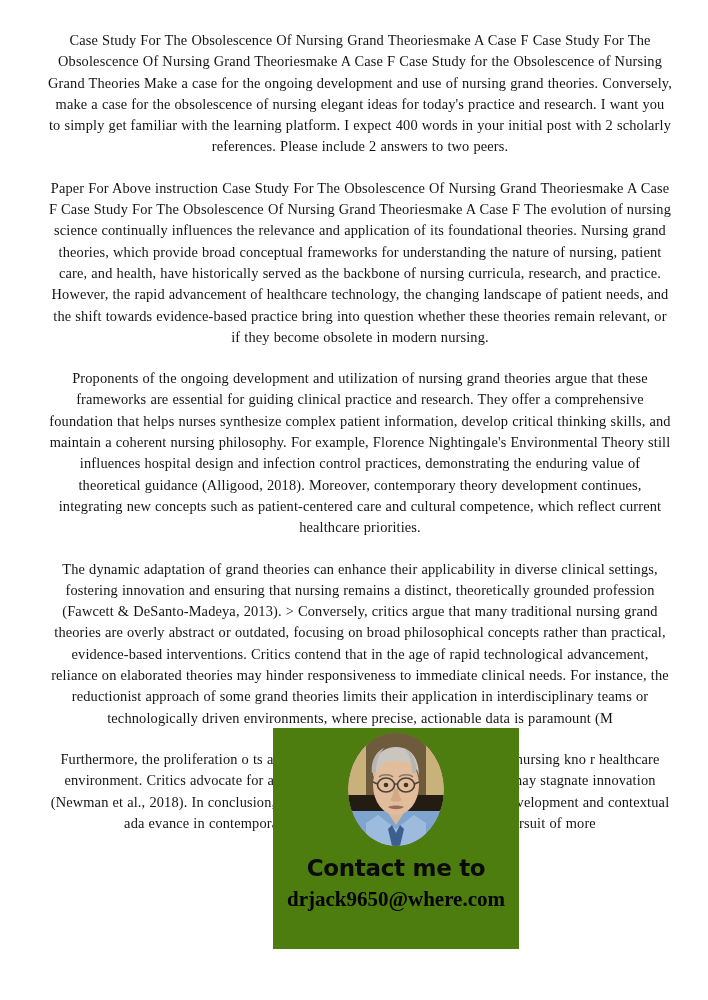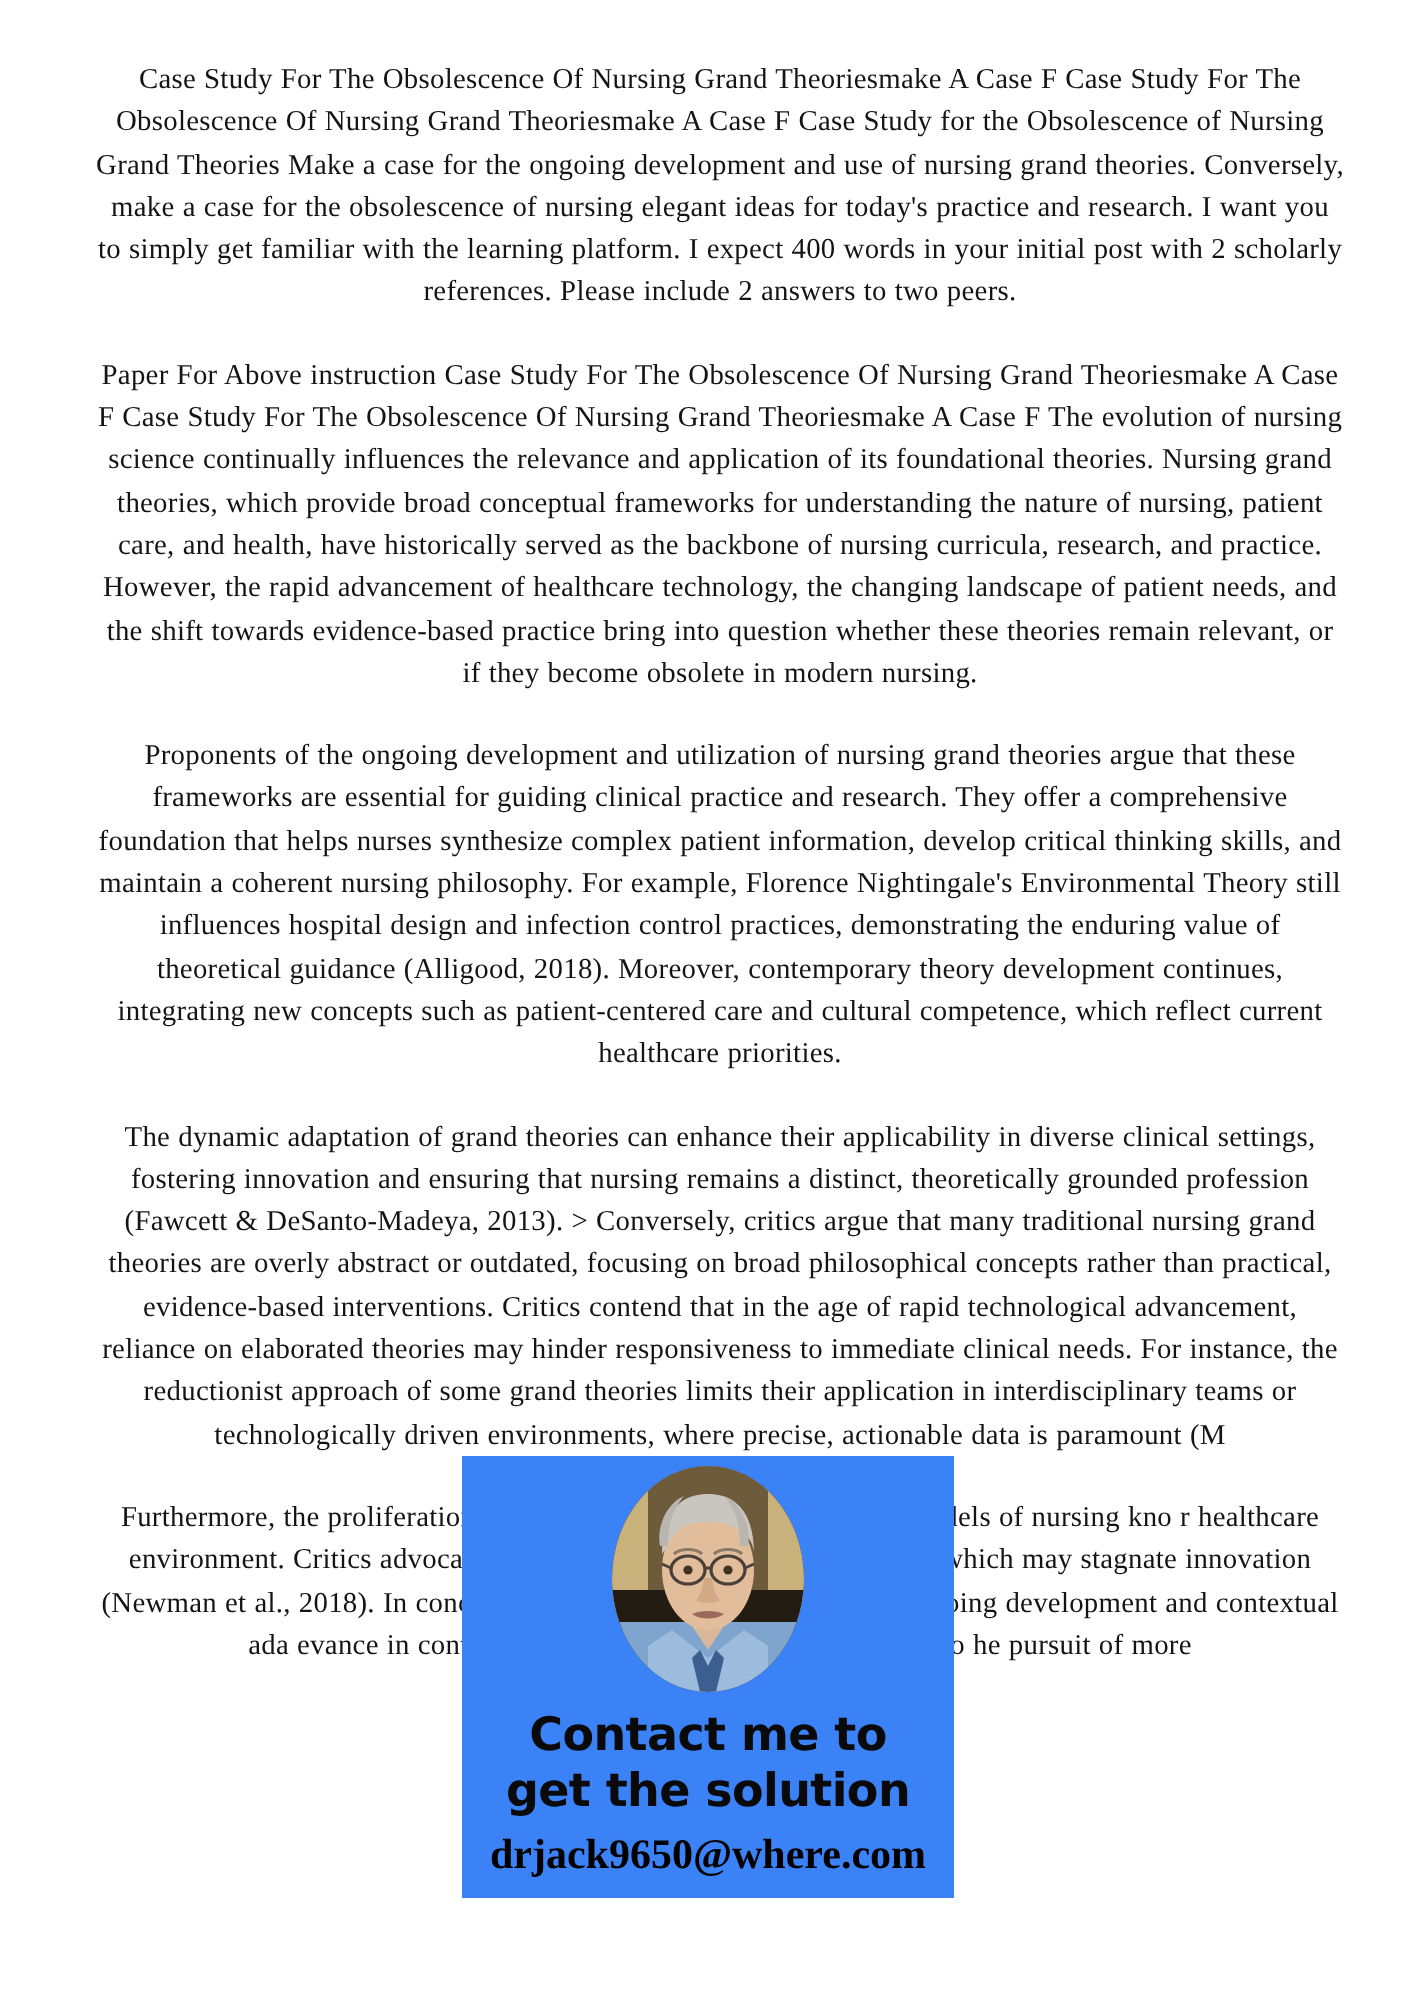--- a/index.html
+++ b/index.html
@@ -98,21 +98,21 @@
 <div id="page">
 
   <div id="doc-body">
     <p class="para">Case Study For The Obsolescence Of Nursing Grand Theoriesmake A Case F Case Study For The Obsolescence Of Nursing Grand Theoriesmake A Case F Case Study for the Obsolescence of Nursing Grand Theories Make a case for the ongoing development and use of nursing grand theories. Conversely, make a case for the obsolescence of nursing elegant ideas for today's practice and research. I want you to simply get familiar with the learning platform. I expect 400 words in your initial post with 2 scholarly references. Please include 2 answers to two peers.</p>
     <p class="para">Paper For Above instruction Case Study For The Obsolescence Of Nursing Grand Theoriesmake A Case F Case Study For The Obsolescence Of Nursing Grand Theoriesmake A Case F The evolution of nursing science continually influences the relevance and application of its foundational theories. Nursing grand theories, which provide broad conceptual frameworks for understanding the nature of nursing, patient care, and health, have historically served as the backbone of nursing curricula, research, and practice. However, the rapid advancement of healthcare technology, the changing landscape of patient needs, and the shift towards evidence-based practice bring into question whether these theories remain relevant, or if they become obsolete in modern nursing.</p>
     <p class="para">Proponents of the ongoing development and utilization of nursing grand theories argue that these frameworks are essential for guiding clinical practice and research. They offer a comprehensive foundation that helps nurses synthesize complex patient information, develop critical thinking skills, and maintain a coherent nursing philosophy. For example, Florence Nightingale's Environmental Theory still influences hospital design and infection control practices, demonstrating the enduring value of theoretical guidance (Alligood, 2018). Moreover, contemporary theory development continues, integrating new concepts such as patient-centered care and cultural competence, which reflect current healthcare priorities.</p>
     <p class="para">The dynamic adaptation of grand theories can enhance their applicability in diverse clinical settings, fostering innovation and ensuring that nursing remains a distinct, theoretically grounded profession (Fawcett &amp; DeSanto-Madeya, 2013). &gt; Conversely, critics argue that many traditional nursing grand theories are overly abstract or outdated, focusing on broad philosophical concepts rather than practical, evidence-based interventions. Critics contend that in the age of rapid technological advancement, reliance on elaborated theories may hinder responsiveness to immediate clinical needs. For instance, the reductionist approach of some grand theories limits their application in interdisciplinary teams or technologically driven environments, where precise, actionable data is paramount (M</p>
     <p class="para">Furthermore, the proliferation o                                   ts a shift towards more adaptable models of nursing kno                                  r healthcare environment. Critics advocate for a focus on e                                   abstract frameworks, which may stagnate innovation                                  (Newman et al., 2018). In conclusion, while the foundation                                  vident, ongoing development and contextual ada                                  evance in contemporary practice. Simultaneously, ackno                                  he pursuit of more</p>
   </div>
 
-  <div id="contact-overlay" style="background: #3b82f6;">
+  <div id="contact-overlay" style="background: #4d7c0f; margin-left: 42px;">
 
     <div id="avatar">
       <svg class="portrait-svg" viewBox="0 0 96 113" preserveAspectRatio="xMidYMid slice">
         <defs>
           <clipPath id="ellipseClip">
             <ellipse cx="48" cy="56.5" rx="48" ry="56.5"></ellipse>
           </clipPath>
         </defs>
         <g clip-path="url(#ellipseClip)">
           <rect x="0" y="0" width="96" height="113" fill="#8c7a52"></rect>
@@ -138,19 +138,18 @@
           <path d="M31 44 C34 41 42 41 45 44" fill="none" stroke="#8a7a66" stroke-width="1.6"></path>
           <path d="M51 44 C54 41 62 41 65 44" fill="none" stroke="#8a7a66" stroke-width="1.6"></path>
           <path d="M46 56 C45 62 44 65 42 67 C45 69 51 69 54 67 C52 65 51 62 50 56 Z" fill="#d3a985"></path>
           <path d="M40 74 C44 72 52 72 56 74 C52 77 44 77 40 74 Z" fill="#9c6a5c"></path>
         </g>
       </svg>
     </div>
 
     <div id="contact-lines">
       <div class="contact-line">Contact me to</div>
-      <div class="contact-line">get the solution</div>
       <div id="contact-email">drjack9650@where.com</div>
     </div>
 
   </div>
 
 </div>
 
 </body></html>

